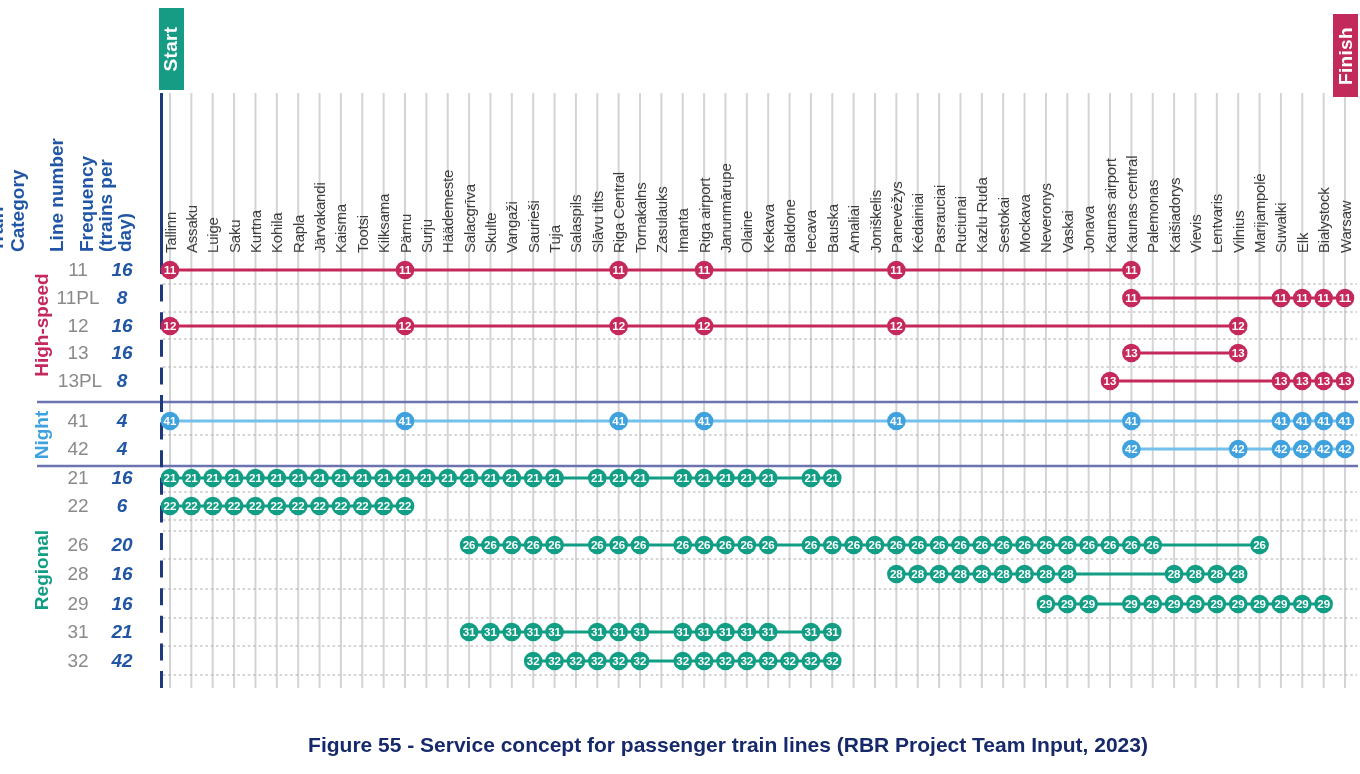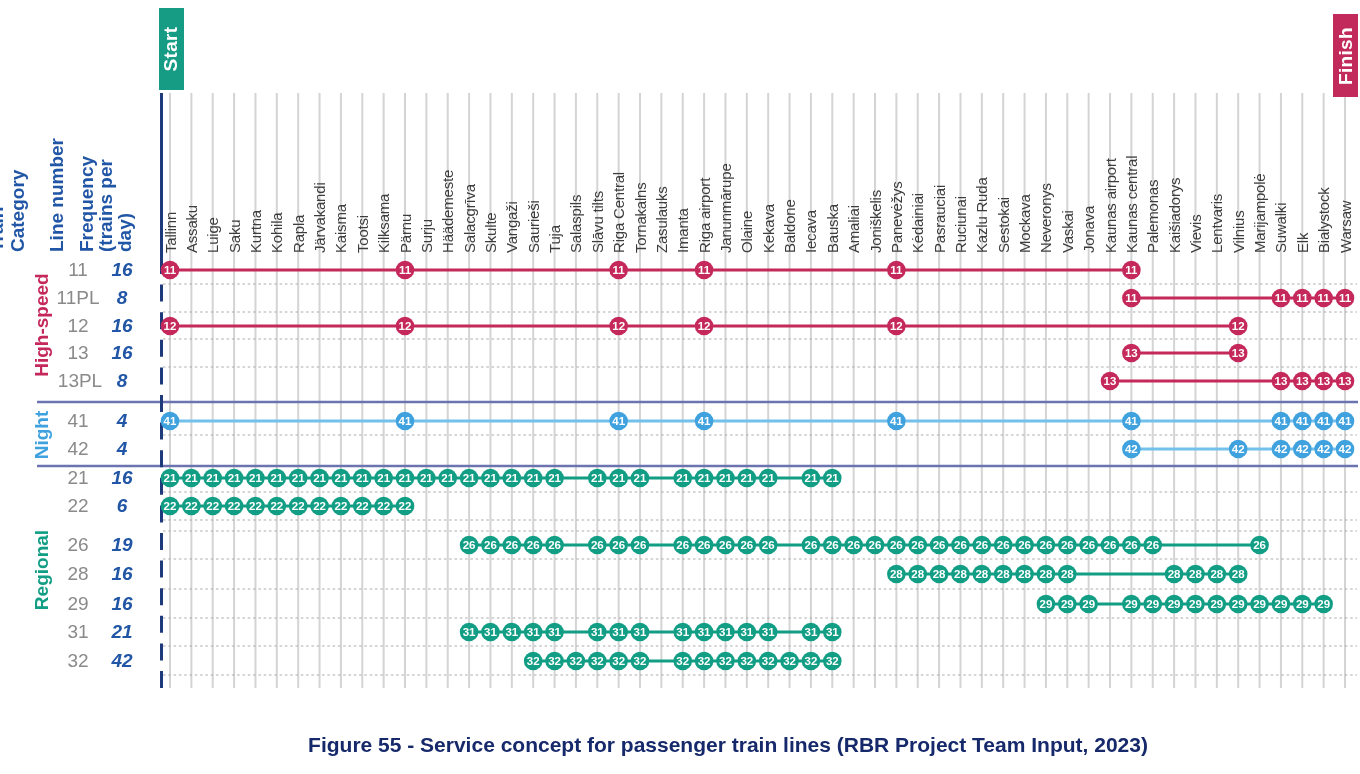--- a/index.html
+++ b/index.html
@@ -563,21 +563,21 @@
       <div class="rowlab freq" style="left: 103px; top: 370px; width: 38px;">8</div>
       <div class="rowlab lineno" style="left: 54px; top: 410px; width: 48px;">41</div>
       <div class="rowlab freq" style="left: 103px; top: 410px; width: 38px;">4</div>
       <div class="rowlab lineno" style="left: 54px; top: 438px; width: 48px;">42</div>
       <div class="rowlab freq" style="left: 103px; top: 438px; width: 38px;">4</div>
       <div class="rowlab lineno" style="left: 54px; top: 467px; width: 48px;">21</div>
       <div class="rowlab freq" style="left: 103px; top: 467px; width: 38px;">16</div>
       <div class="rowlab lineno" style="left: 54px; top: 495px; width: 48px;">22</div>
       <div class="rowlab freq" style="left: 103px; top: 495px; width: 38px;">6</div>
       <div class="rowlab lineno" style="left: 54px; top: 534px; width: 48px;">26</div>
-      <div class="rowlab freq" style="left: 103px; top: 534px; width: 38px;">19</div>
+      <div class="rowlab freq" style="left: 103px; top: 534px; width: 38px;">20</div>
       <div class="rowlab lineno" style="left: 54px; top: 563px; width: 48px;">28</div>
       <div class="rowlab freq" style="left: 103px; top: 563px; width: 38px;">16</div>
       <div class="rowlab lineno" style="left: 54px; top: 593px; width: 48px;">29</div>
       <div class="rowlab freq" style="left: 103px; top: 593px; width: 38px;">16</div>
       <div class="rowlab lineno" style="left: 54px; top: 621px; width: 48px;">31</div>
       <div class="rowlab freq" style="left: 103px; top: 621px; width: 38px;">21</div>
       <div class="rowlab lineno" style="left: 54px; top: 650px; width: 48px;">32</div>
       <div class="rowlab freq" style="left: 103px; top: 650px; width: 38px;">42</div>
     </div>
 

